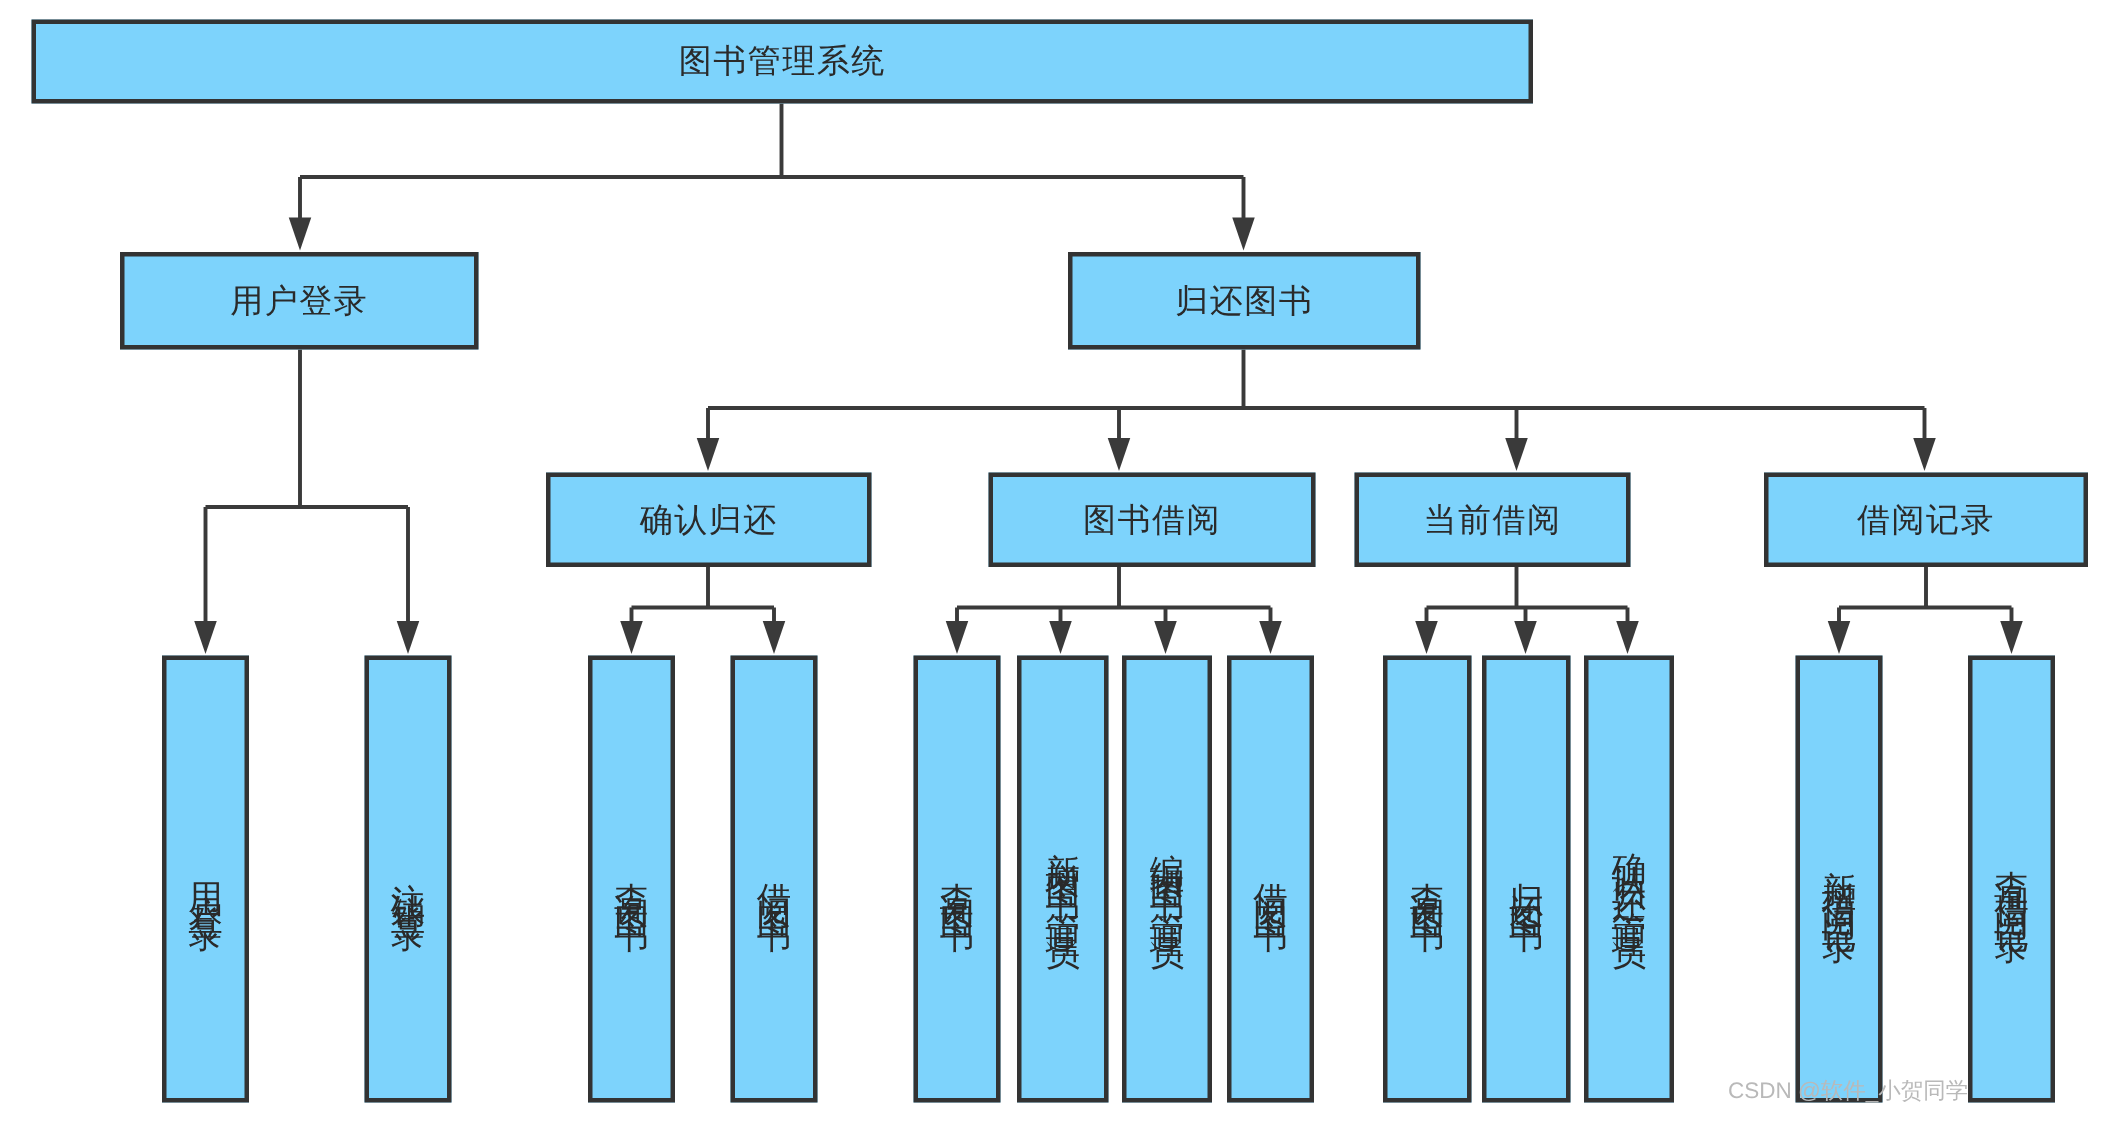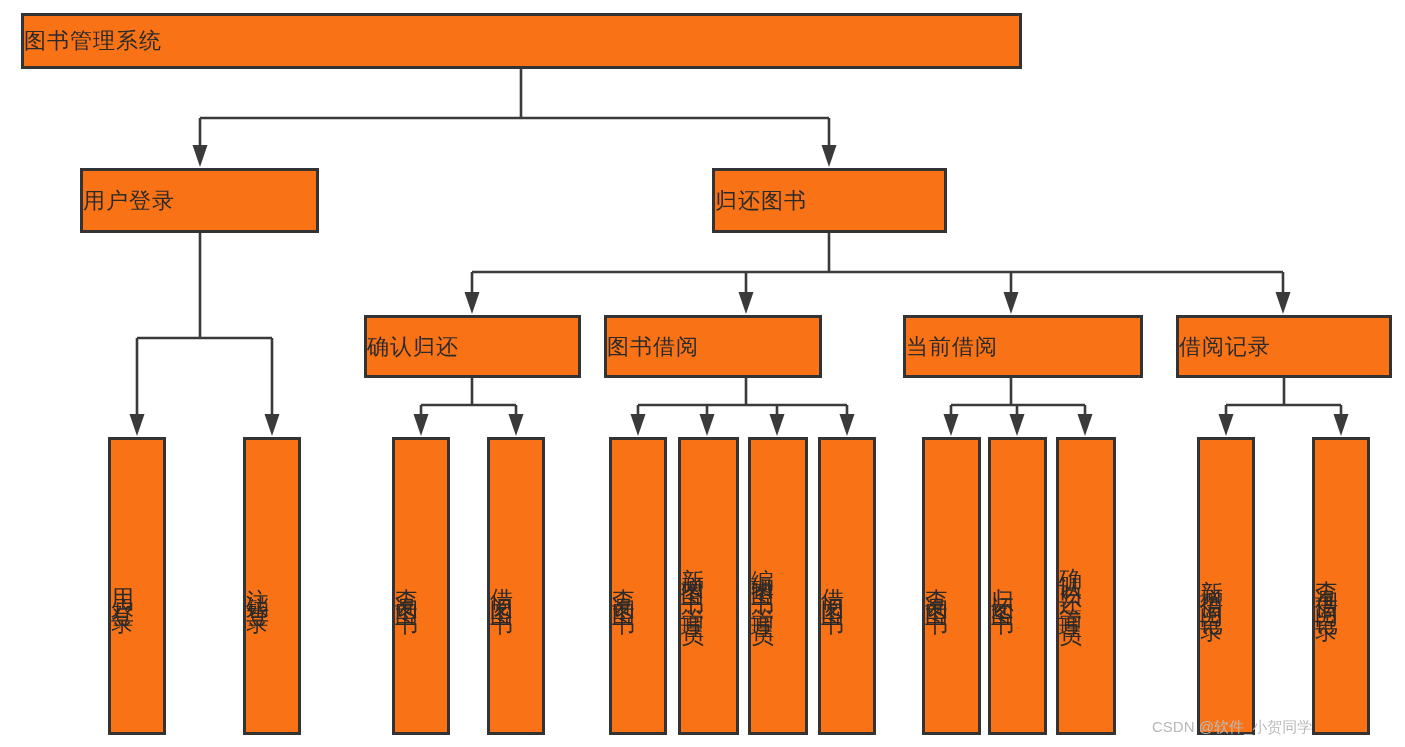--- a/index.html
+++ b/index.html
@@ -17,23 +17,23 @@
     width:1405px;height:747px;
     background:var(--background);
     overflow:hidden;
   }
   .wires{position:absolute;left:0;top:0;}
   .wire{fill:none;stroke:var(--line);stroke-width:2.6;}
   .head{fill:var(--line);stroke:none;}
   .node{
     position:absolute;
     box-sizing:border-box;
-    background:#f97316;
+    background:#7dd3fc;
     border:3px solid var(--box-border);
-    display:flex;align-items:center;justify-content:flex-start;
+    display:flex;align-items:center;justify-content:center;
     z-index:2;
   }
   .node .hlabel{
     font-size:22px;
     letter-spacing:1px;
     color:var(--text);
     white-space:nowrap;
   }
   .leaf .vlabel{
     writing-mode:vertical-rl;
@@ -96,24 +96,24 @@
   <div class="node" style="left:80px;top:168px;width:239px;height:65px">
     <span class="hlabel">用户登录</span>
   </div>
   <div class="node" style="left:712px;top:168px;width:235px;height:65px">
     <span class="hlabel">归还图书</span>
   </div>
 
   <div class="node" style="left:364px;top:315px;width:217px;height:63px">
     <span class="hlabel">确认归还</span>
   </div>
-  <div class="node" style="left:604px;top:315px;width:218px;height:63px">
+  <div class="node" style="left:659px;top:315px;width:218px;height:63px">
     <span class="hlabel">图书借阅</span>
   </div>
-  <div class="node" style="left:903px;top:315px;width:240px;height:63px">
+  <div class="node" style="left:903px;top:315px;width:184px;height:63px">
     <span class="hlabel">当前借阅</span>
   </div>
   <div class="node" style="left:1176px;top:315px;width:216px;height:63px">
     <span class="hlabel">借阅记录</span>
   </div>
 
   <div class="node leaf" style="left:108px;top:437px;width:58px;height:298px">
     <span class="vlabel">用户登录</span>
   </div>
   <div class="node leaf" style="left:243px;top:437px;width:58px;height:298px">

